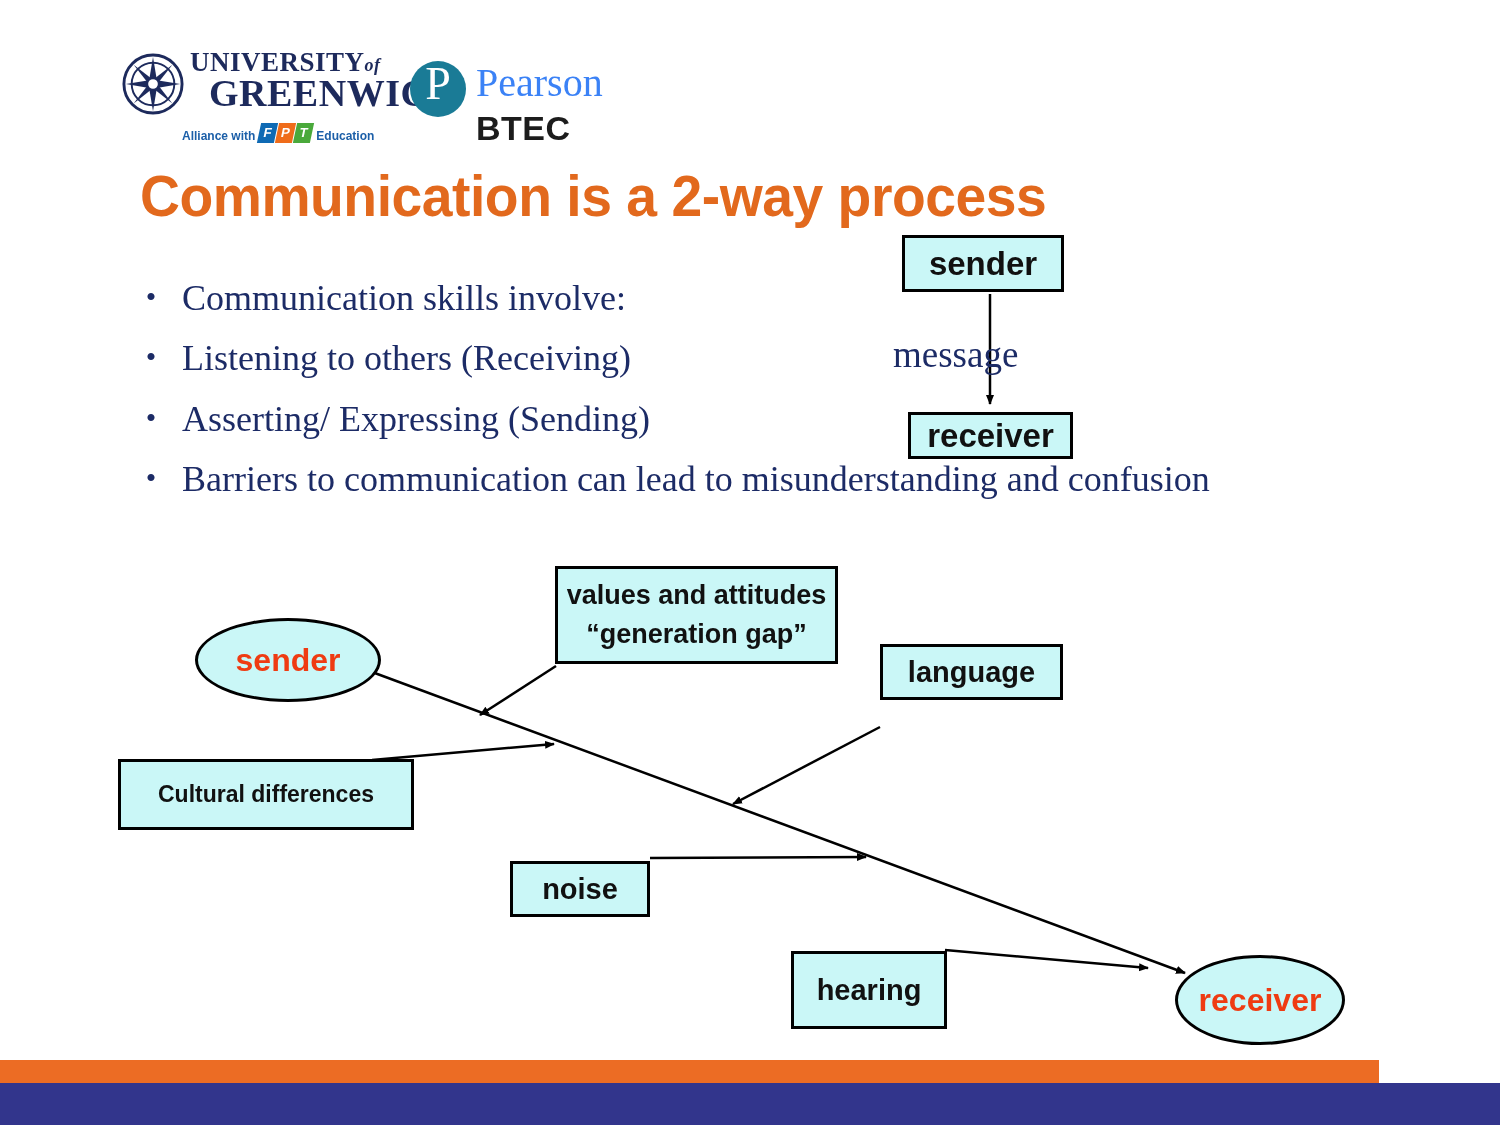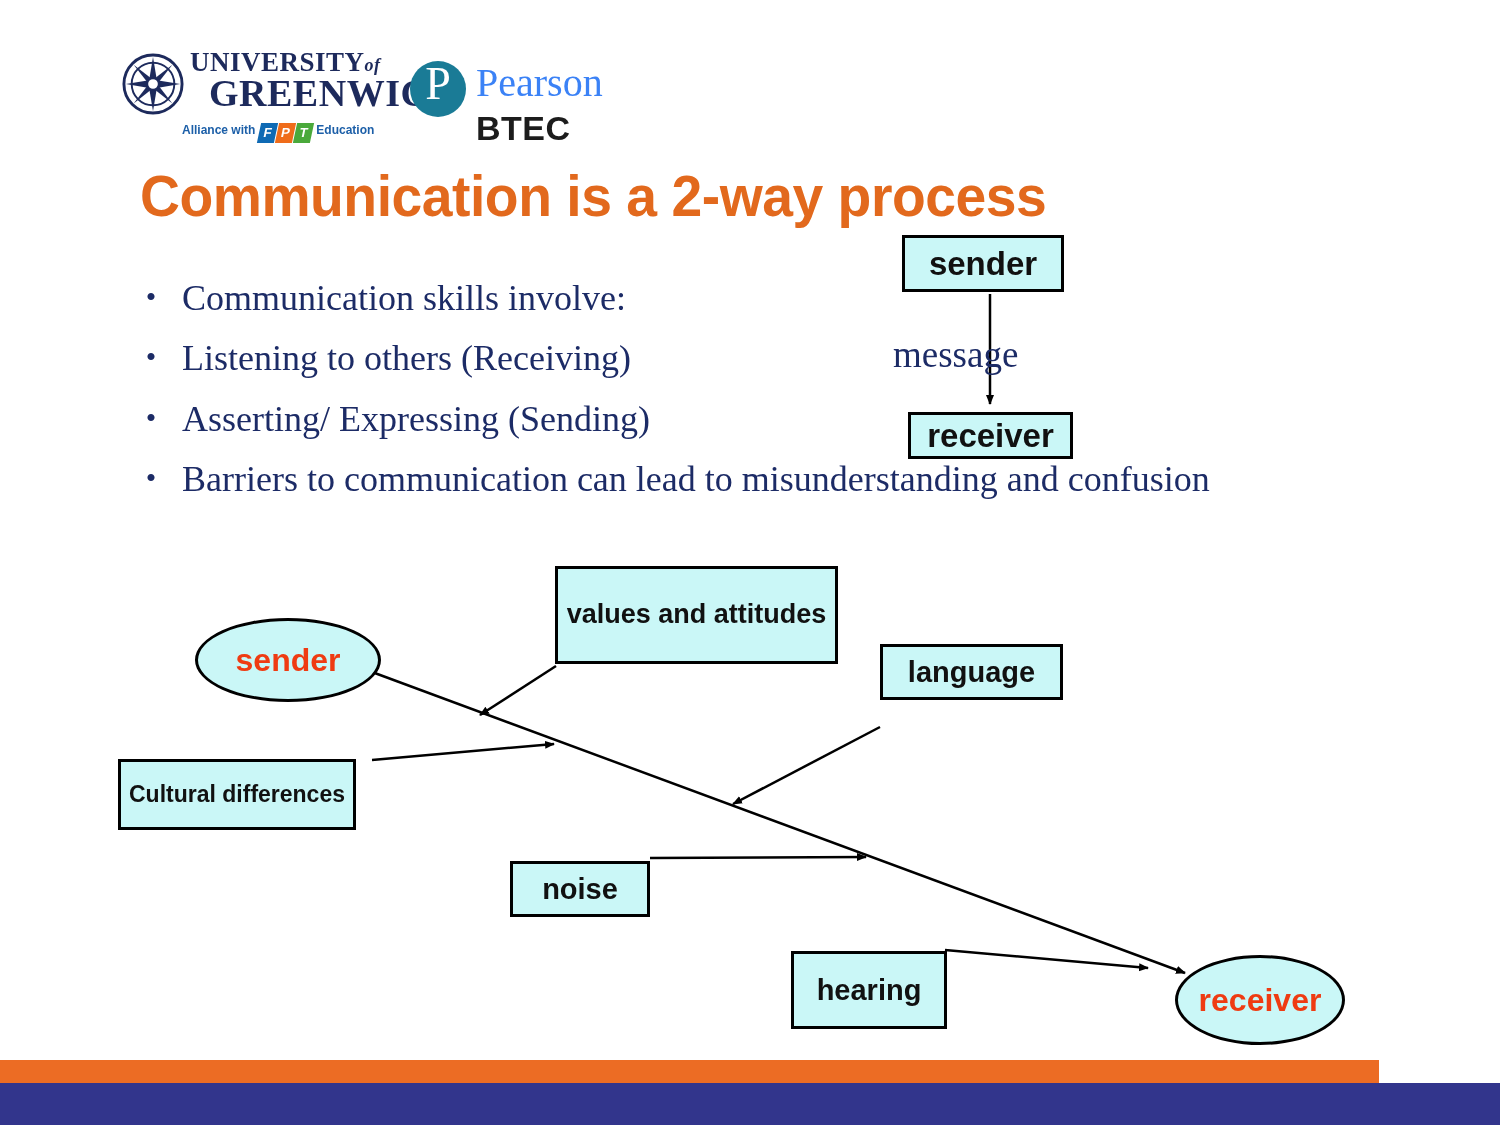--- a/index.html
+++ b/index.html
@@ -54,21 +54,21 @@
     font-style: italic;
     font-size: 18px;
     font-weight: bold;
   }
   .uog-line2 { font-size: 38px; margin-left: 19px; }
   .uog-alliance {
     position: absolute;
     left: 62px;
     top: 78px;
     display: flex;
-    align-items: flex-start;
+    align-items: flex-end;
     gap: 4px;
   }
   .alli-txt {
     font-size: 12px;
     font-weight: bold;
     color: #1c5fa8;
     font-family: "Liberation Sans", sans-serif;
   }
   .fpt {
     display: flex;
@@ -222,21 +222,21 @@
   #ell-sender   { left: 195px;  top: 618px;  width: 186px; height: 84px;  font-size: 32px; }
   #ell-receiver { left: 1175px; top: 955px;  width: 170px; height: 90px;  font-size: 32px; }
   #box-values {
     left: 555px; top: 566px; width: 283px; height: 98px;
     font-size: 27px; flex-direction: column; line-height: 1.45;
     overflow: visible;
   }
   #box-values .vline { white-space: nowrap; }
   #box-values .vline.wide { margin-left: -22px; margin-right: -22px; }
   #box-language { left: 880px; top: 644px; width: 183px; height: 56px; font-size: 29px; }
-  #box-cultural { left: 118px; top: 759px; width: 238px; height: 71px; font-size: 23px; }
+  #box-cultural { left: 118px; top: 759px; width: 296px; height: 71px; font-size: 23px; }
   #box-noise    { left: 510px; top: 861px; width: 140px; height: 56px; font-size: 29px; }
   #box-hearing  { left: 791px; top: 951px; width: 156px; height: 78px; font-size: 29px; }
 
   #wires {
     position: absolute;
     left: 0; top: 0;
     width: 1500px; height: 1125px;
     z-index: 1;
     pointer-events: none;
   }
@@ -353,20 +353,21 @@
 
   <div class="nbox" id="box-sender-top">sender</div>
   <div id="label-message">message</div>
   <div class="nbox" id="box-receiver-top">receiver</div>
 
   <div class="nellipse" id="ell-sender">sender</div>
   <div class="nellipse" id="ell-receiver">receiver</div>
 
   <div class="nbox" id="box-values">
     <span class="vline wide">values and attitudes</span>
+    <span class="vline">“generation gap”</span>
   </div>
 
   <div class="nbox" id="box-language">language</div>
   <div class="nbox" id="box-cultural">Cultural differences</div>
   <div class="nbox" id="box-noise">noise</div>
   <div class="nbox" id="box-hearing">hearing</div>
 
   <div id="bar-orange"></div>
   <div id="bar-navy"></div>
 

